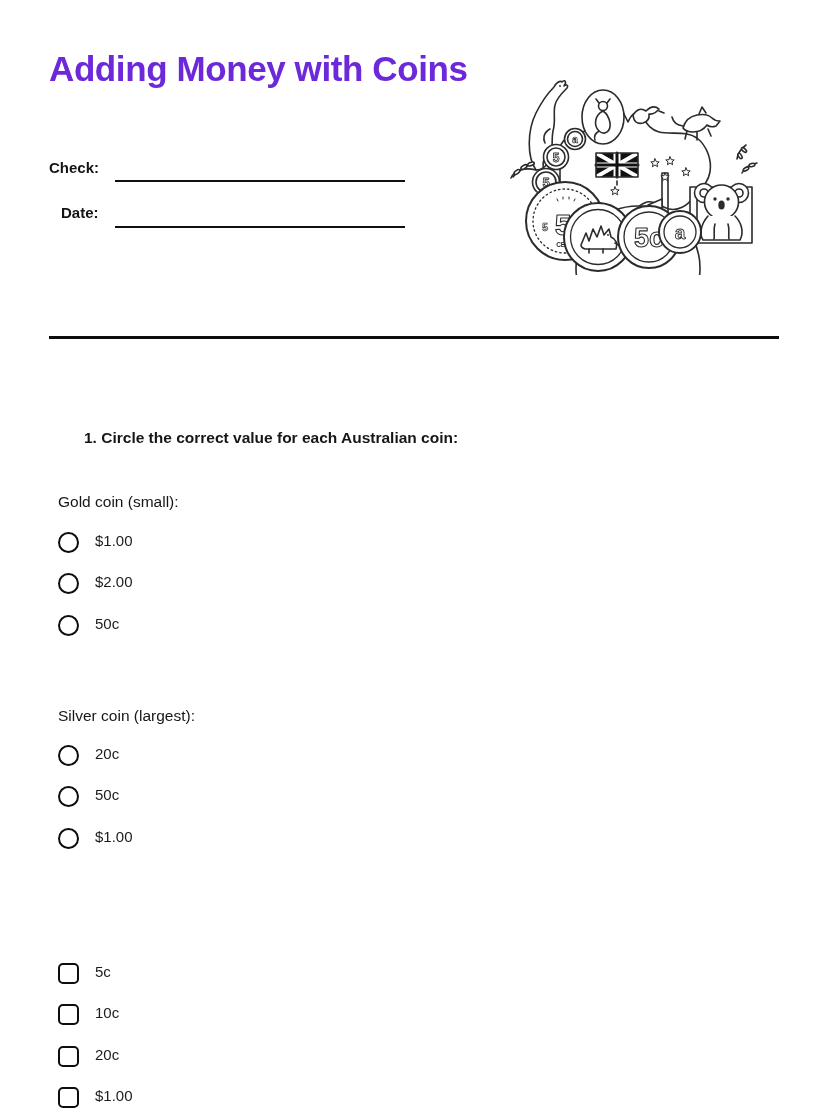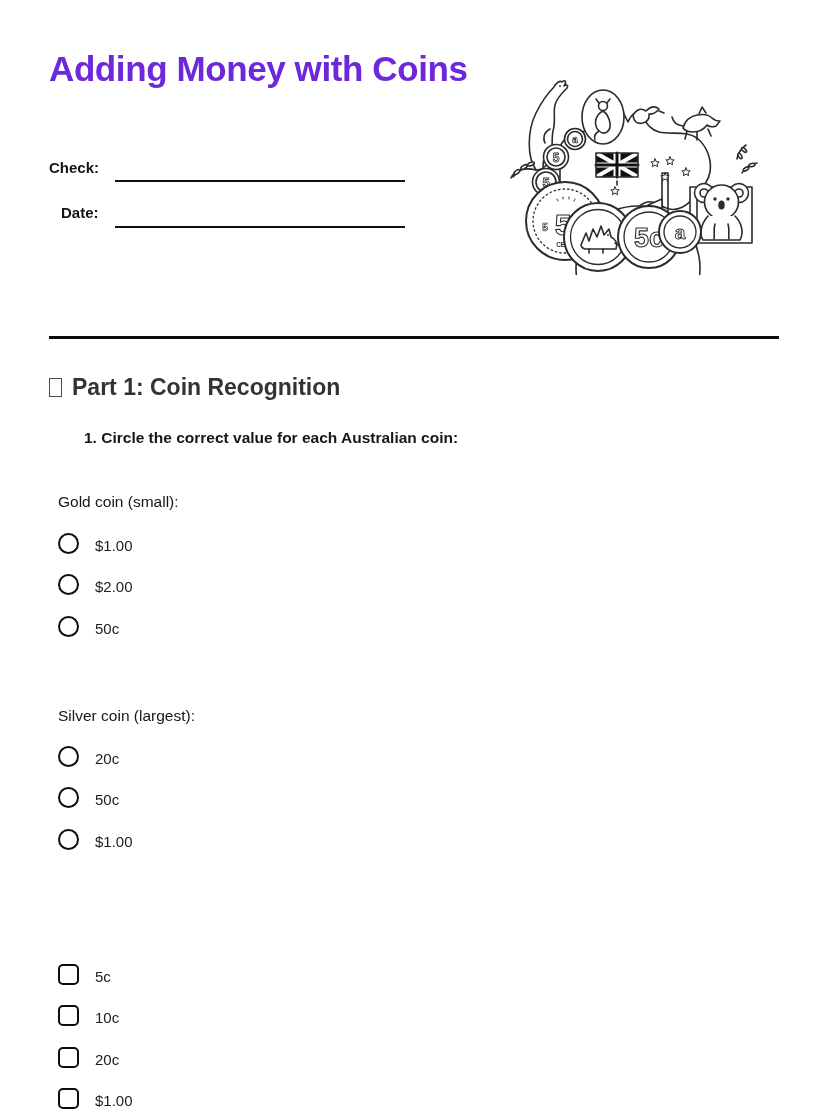--- a/index.html
+++ b/index.html
@@ -24,21 +24,21 @@
     left:49px; top:374px; font-size:23px; font-weight:700; color:#333;
     display:flex; align-items:center;
   }
   .tofu {
     display:inline-block; width:13px; height:19px;
     border:1.6px solid #4a4a4a; margin-right:10px;
   }
   .question { font-size:15.5px; font-weight:700; color:#161616;margin-left:35px; }
   .group-label { font-size:15.5px; font-weight:400; color:#161616; }
 
-  .opt-row { display:flex; align-items:flex-end; height:22px; left:58px; }
+  .opt-row { display:flex; align-items:flex-start; height:22px; left:58px; }
   .radio {
     width:21px; height:21px; border:2.6px solid #0d0d0d; border-radius:50%;
     background:#fff; flex:0 0 auto; cursor:pointer;
   }
   .checkbox {
     width:21px; height:21px; border:2.6px solid #0d0d0d; border-radius:5px;
     background:#fff; flex:0 0 auto; cursor:pointer;
   }
   .opt-label { margin-left:16px; font-size:15px; color:#1c1c1c; }
 
@@ -190,24 +190,20 @@
       <g>
         <circle cx="177" cy="159" r="21" fill="#fff" stroke-width="2"></circle>
         <circle cx="177" cy="159" r="16" stroke-width="1.3"></circle>
         <text x="177" y="166" font-size="19" font-weight="bold" text-anchor="middle" fill="#fff" stroke="#2b2b2b" stroke-width="0.9">a</text>
       </g>
     </g>
   </svg>
 
   <div class="abs divider"></div>
 
-  <div class="abs section-heading">
-    <span class="tofu"></span>
-    <span>Part 1: Coin Recognition</span>
-  </div>
 
   <div class="abs question" style="left:49px; top:429px;">1. Circle the correct value for each Australian coin:</div>
 
   <div class="abs group-label" style="left:58px; top:493px;">Gold coin (small):</div>
 
   <div class="abs opt-row" style="top:532px;">
     <span class="radio"></span>
     <span class="opt-label">$1.00</span>
   </div>
   <div class="abs opt-row" style="top:573px;">

